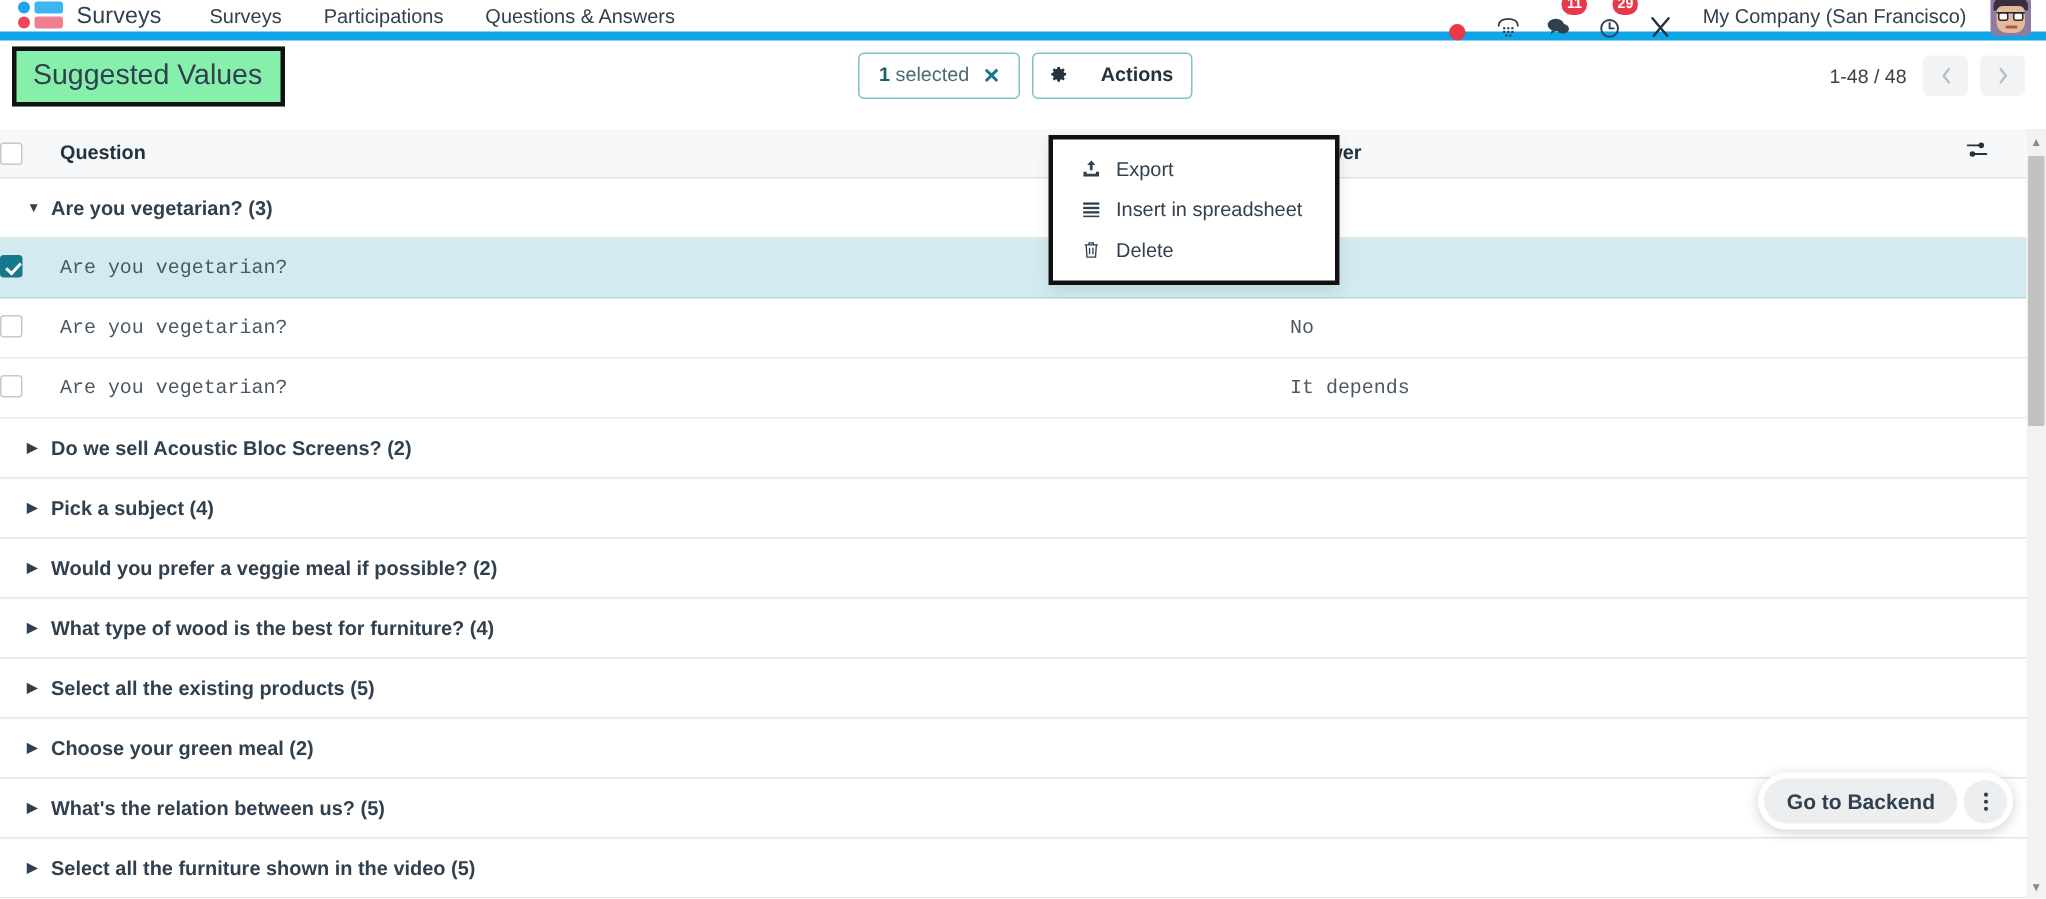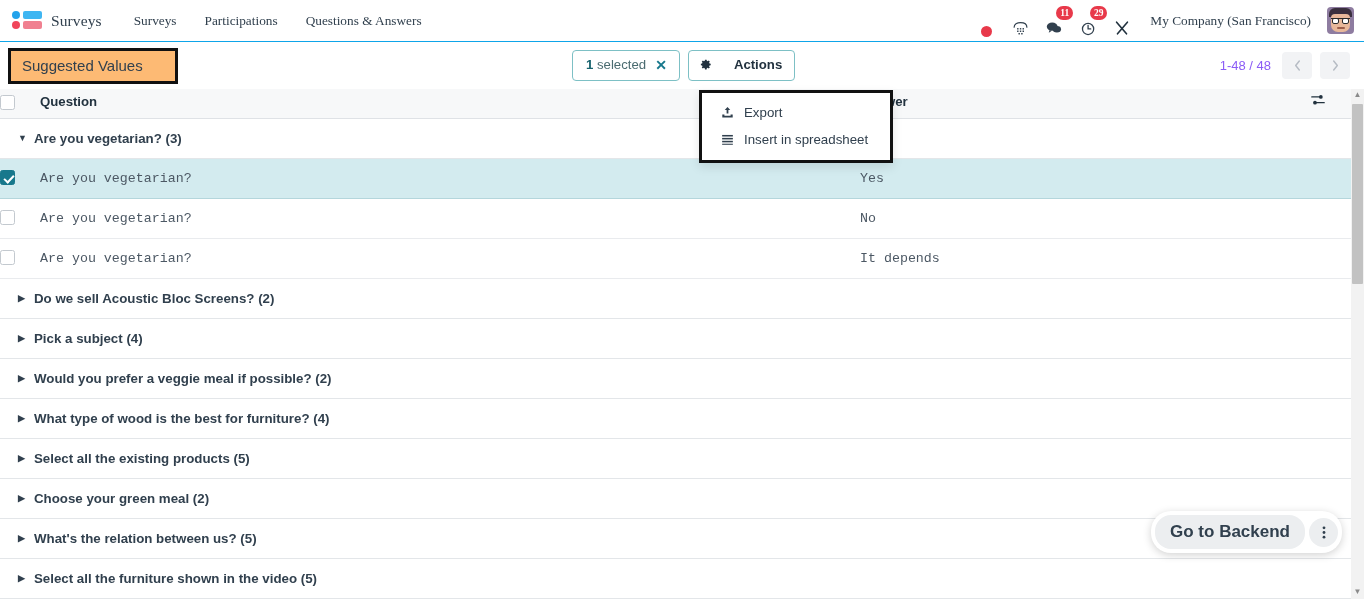--- a/index.html
+++ b/index.html
@@ -10,29 +10,28 @@
     height: 599px;
     overflow: hidden;
     background: #ffffff;
     font-family: "Liberation Sans", sans-serif;
     font-size: 13px;
     color: #374151;
   }
 
   
   .navbar {
-    height: 42px;
-    display: flex;
-    align-items: center;
-    background: #ffffff;
-    border-bottom: 1px solid #0ea5e9;
+    height: 27px;
+    display: flex;
+    align-items: center;
+    background: #ffffff;
+    border-bottom: 6px solid #0ea5e9;
     padding: 0 10px 0 12px;
     position: relative;
     z-index: 30;
-    font-family: Liberation Serif, serif;
   }
   .brand {
     display: flex;
     align-items: center;
     gap: 9px;
     padding-right: 18px;
   }
   .brand-logo {
     width: 30px; height: 19px;
     display: grid;
@@ -117,23 +116,23 @@
     height: 47px;
     display: flex;
     align-items: center;
     padding: 0 14px 0 8px;
     background: #ffffff;
     position: relative;
     z-index: 25;
   }
   .breadcrumb-title {
     border: 3px solid #111111;
-    background: #fdba74;
+    background: #86efac;
     padding: 7px 12px 8px 11px;
-    font-size: 15px;
+    font-size: 19px;
     color: #31404e;
     line-height: 1;
     cursor: text;
     min-width: 170px;
   }
 
   .cp-center {
     position: absolute;
     left: 572px;
     display: flex;
@@ -177,21 +176,21 @@
   }
 
   .pager {
     margin-left: auto;
     display: flex;
     align-items: center;
     gap: 8px;
   }
   .pager-text {
     font-size: 13px;
-    color: #8b5cf6;
+    color: #404040;
     white-space: nowrap;
     margin-right: 3px;
   }
   .pg-btn {
     width: 30px; height: 27px;
     background: #f2f3f5;
     border: none;
     border-radius: 4px;
     color: #b6bcc4;
     font-size: 14px;
@@ -361,21 +360,21 @@
     border-radius: 20px;
     padding: 4px;
     box-shadow: 0 2px 9px rgba(0,0,0,.18);
     z-index: 40;
   }
   .goto-backend {
     background: #eceef0;
     border: none;
     border-radius: 16px;
     padding: 7px 15px;
-    font-size: 17px;
+    font-size: 14px;
     font-weight: bold;
     color: #31404e;
     cursor: pointer;
     font-family: "Liberation Sans", sans-serif;
     white-space: nowrap;
   }
   .kebab-btn {
     width: 29px; height: 29px;
     border-radius: 50%;
     background: #eceef0;
@@ -637,20 +636,31 @@
     <span class="dd-icon">
       <svg width="13" height="13" viewBox="0 0 16 16" fill="#31404e">
         <rect x="1.4" y="2.4" width="13.2" height="1.9"></rect>
         <rect x="1.4" y="6" width="13.2" height="1.9"></rect>
         <rect x="1.4" y="9.6" width="13.2" height="1.9"></rect>
         <rect x="1.4" y="13.2" width="13.2" height="1.3"></rect>
       </svg>
     </span>
     <span>Insert in spreadsheet</span>
   </div>
+  <div class="dd-item">
+    <span class="dd-icon">
+      <svg width="13" height="13" viewBox="0 0 16 16" fill="none" stroke="#31404e" stroke-width="1.1">
+        <path d="M2.6 4 H13.4"></path>
+        <path d="M6.2 4 V2.4 H9.8 V4"></path>
+        <path d="M3.8 4 L4.5 14 H11.5 L12.2 4"></path>
+        <path d="M6.6 6.4 V11.6 M9.4 6.4 V11.6"></path>
+      </svg>
+    </span>
+    <span>Delete</span>
+  </div>
 </div>
 
 <div class="float-group">
   <button class="goto-backend">Go to Backend</button>
   <button class="kebab-btn">
     <svg width="4" height="15" viewBox="0 0 4 16" fill="#31404e">
       <circle cx="2" cy="3" r="1.5"></circle>
       <circle cx="2" cy="8" r="1.5"></circle>
       <circle cx="2" cy="13" r="1.5"></circle>
     </svg>

